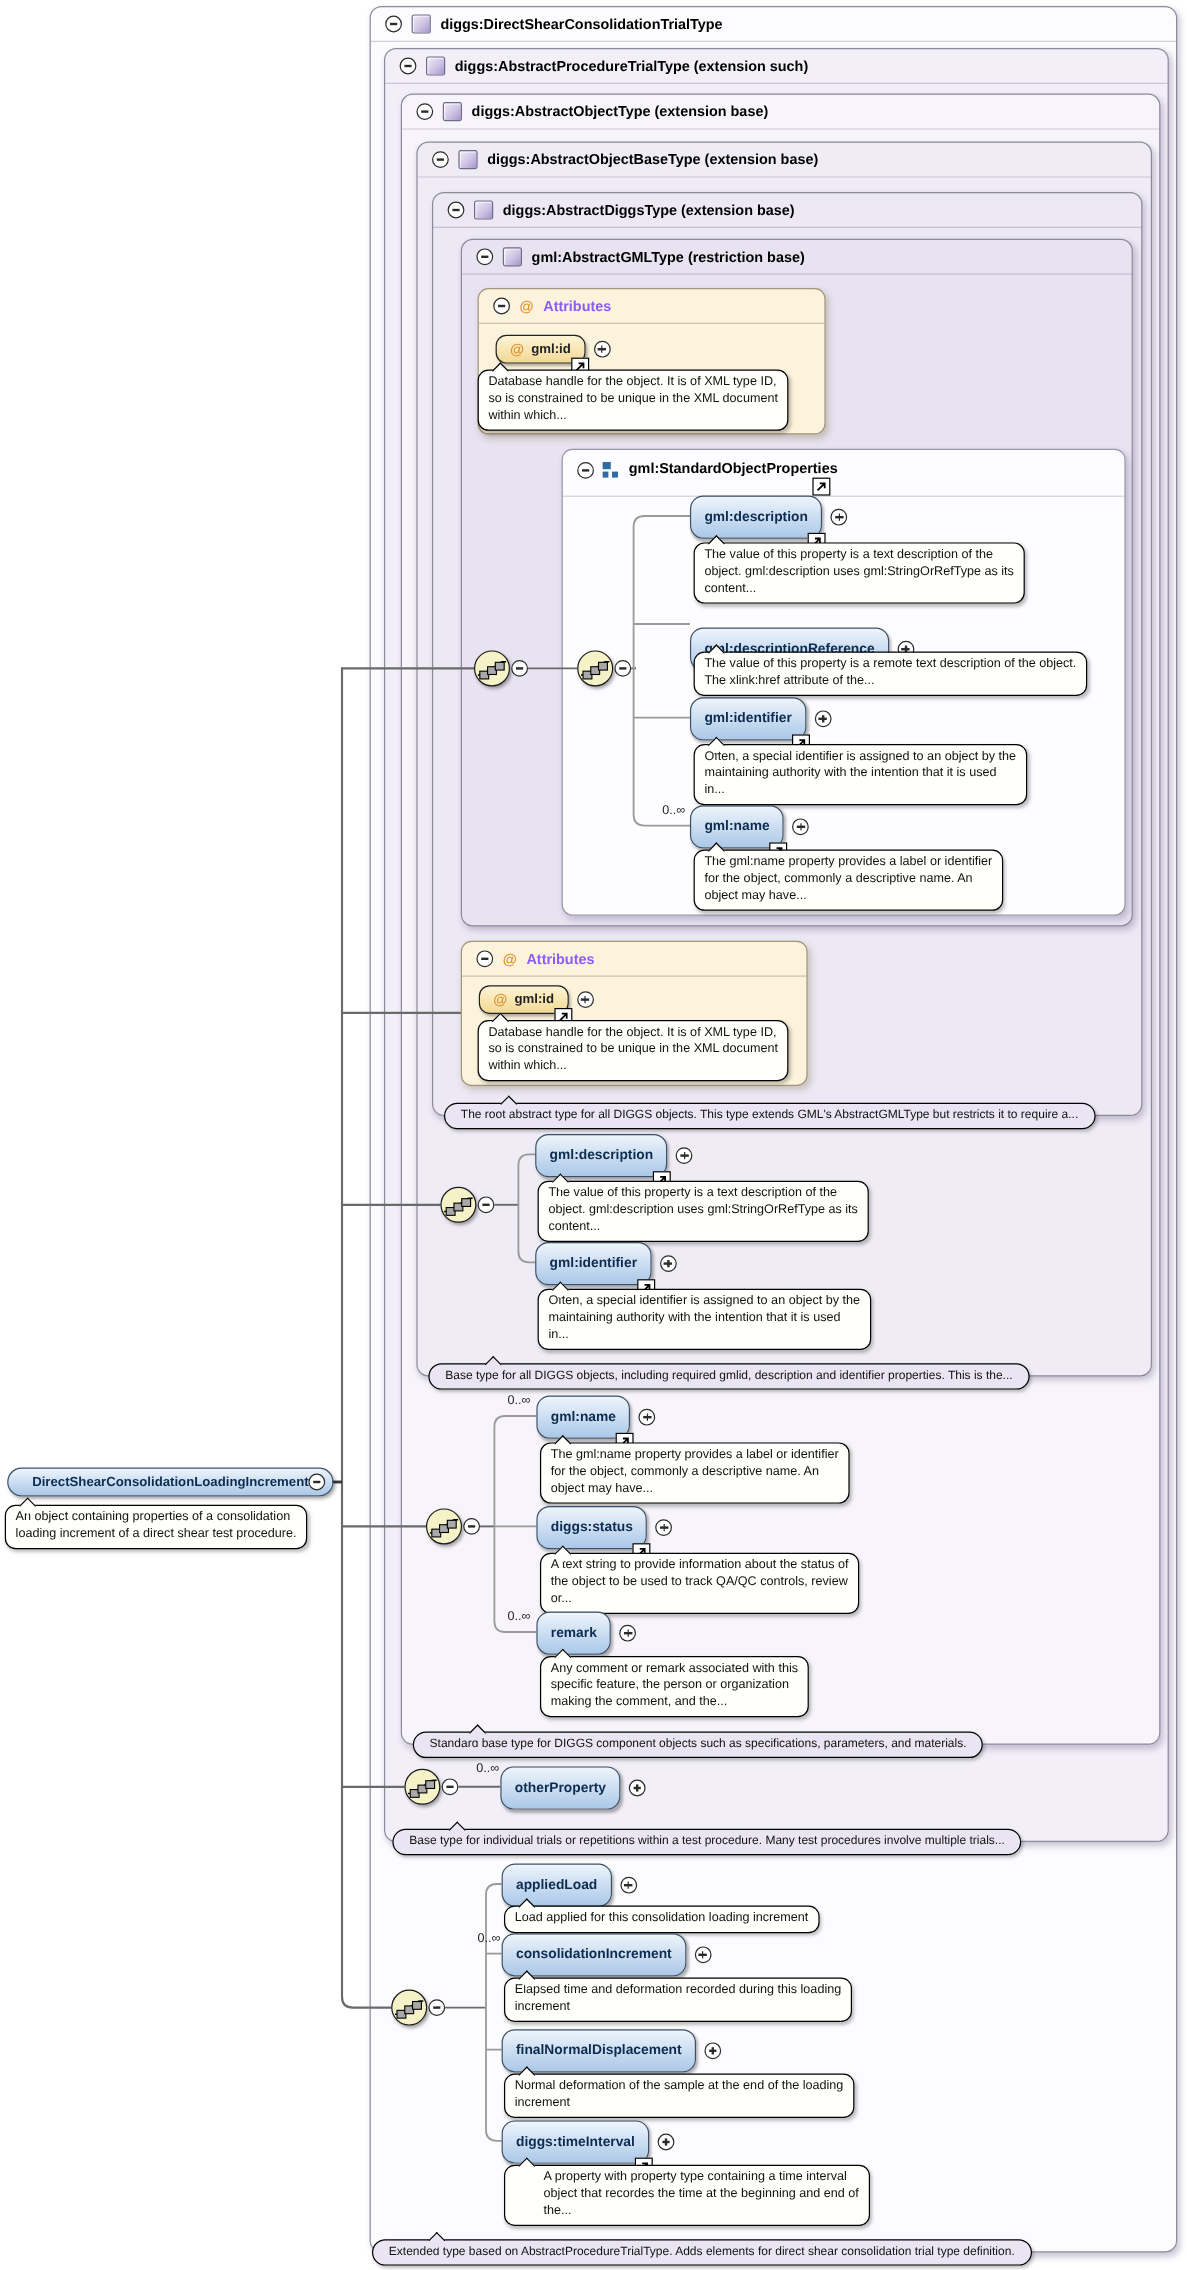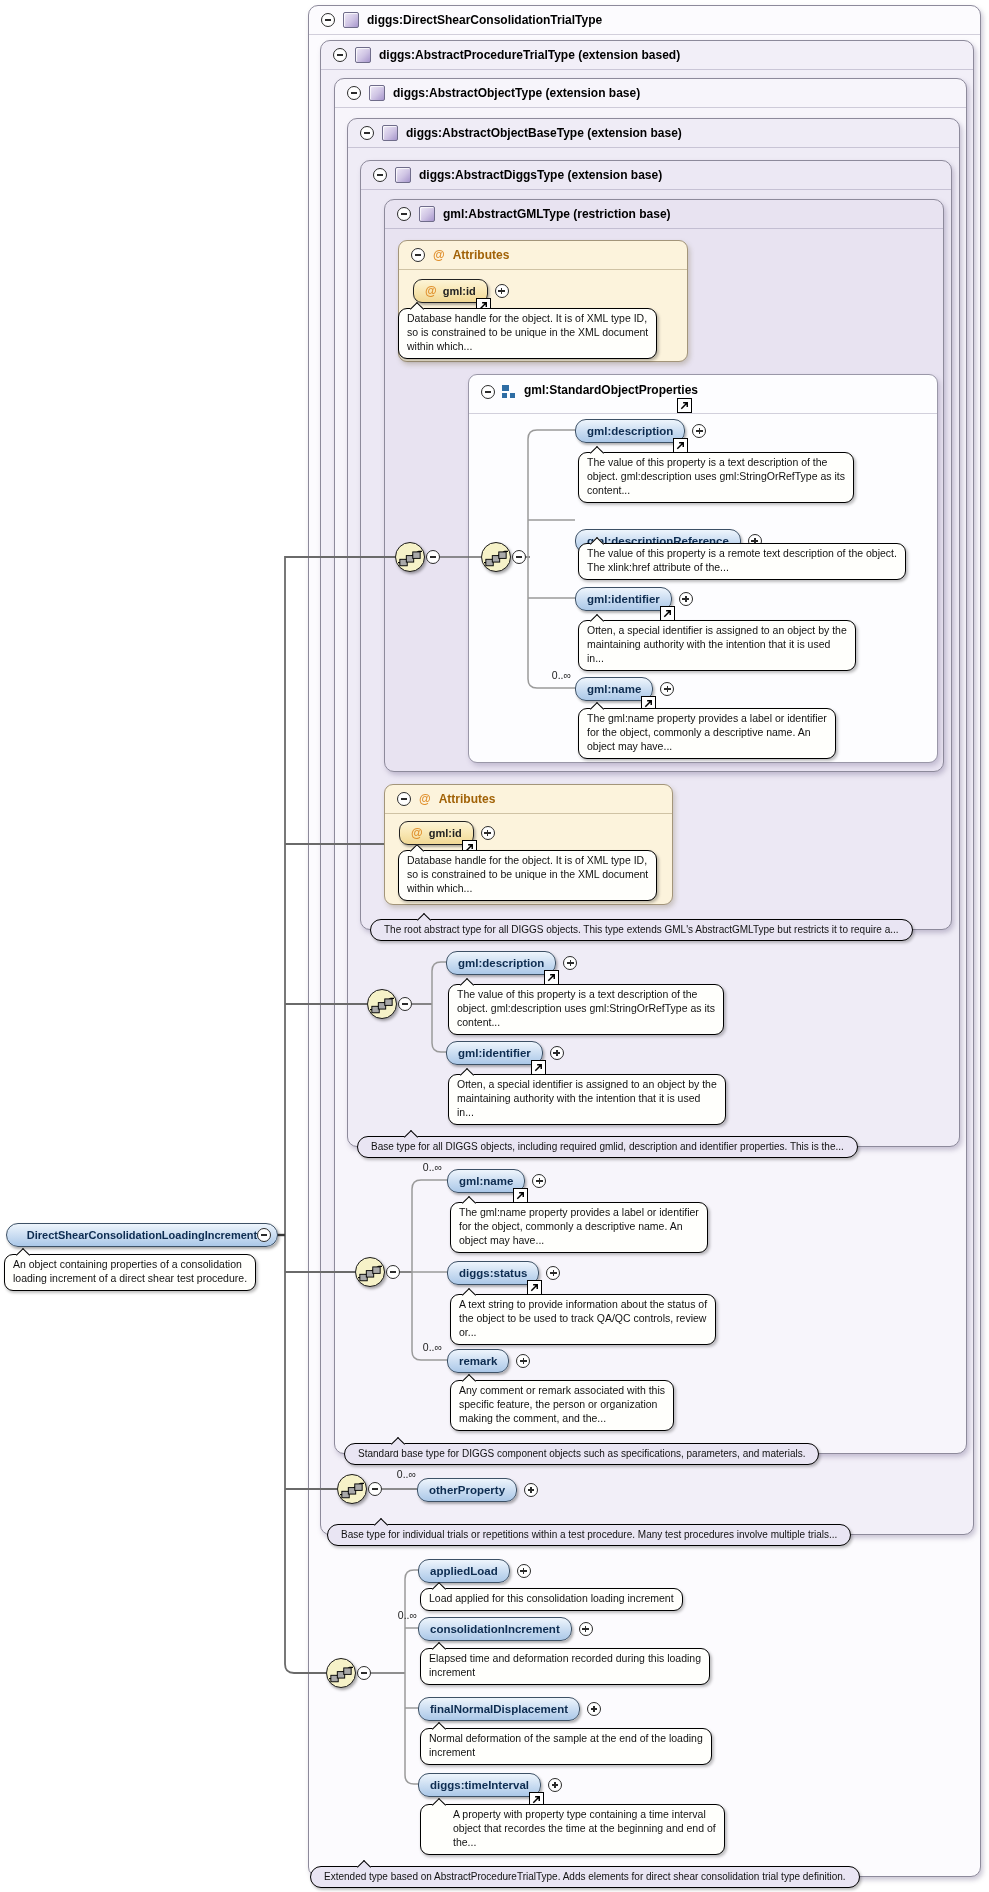--- a/index.html
+++ b/index.html
@@ -21,40 +21,40 @@
   .badge{position:relative;width:14px;height:14px;border:1.3px solid #2b2b2b;border-radius:50%;
          background:#fff;box-sizing:border-box;flex:0 0 auto;}
   .badge::before{content:"";position:absolute;left:2.6px;right:2.6px;top:50%;height:1.4px;
          margin-top:-0.7px;background:#2b2b2b;}
   .badge.plus::after{content:"";position:absolute;top:2.6px;bottom:2.6px;left:50%;width:1.4px;
          margin-left:-0.7px;background:#2b2b2b;}
   .abs{position:absolute;}
 
   
   .el-row{position:absolute;display:flex;align-items:center;height:26px;}
-  .el-pill{position:relative;display:flex;align-items:center;height:24px;padding:0 11px;
+  .el-pill{position:relative;display:flex;align-items:center;height:36px;padding:0 11px;
            border:1.4px solid #3d5166;border-radius:11px;
            background:linear-gradient(#eef5fc 0%,#cfe0f3 45%,#abc8e8 100%);
            box-shadow:1.5px 2px 2.5px rgba(0,0,0,.3);
            font-size:11.5px;font-weight:bold;color:#0d2c50;white-space:nowrap;box-sizing:border-box;}
   .el-pill .lbl{position:relative;top:-0.5px;}
   .plusgap{margin-left:7px;}
 
   
   .ref-arrow{position:absolute;right:-4px;bottom:-11px;width:15px;height:15px;background:#fff;
              border:1.5px solid #000;box-sizing:border-box;display:flex;align-items:center;
              justify-content:center;}
   .ref-arrow svg{display:block;}
 
   
   .attr-box{position:absolute;background:#fcf3dc;border:1px solid #a3957a;border-radius:9px;
             box-shadow:2px 3px 5px rgba(120,105,70,.3);box-sizing:border-box;}
   .attr-head{display:flex;align-items:center;gap:8px;height:28px;padding-left:12px;
              border-bottom:1px solid rgba(140,120,80,.4);}
-  .attr-title{font-size:12px;font-weight:bold;color:#a16207;}
+  .attr-title{font-size:12px;font-weight:bold;color:#8b5cf6;}
   .at{color:#e0912f;font-weight:bold;font-size:12px;}
   .attr-pill{position:relative;display:flex;align-items:center;gap:6px;height:24px;padding:0 11px;
              border:1.4px solid #222;border-radius:9px;
              background:linear-gradient(#fdf4d6 0%,#f8e7b4 50%,#f1d894 100%);
              box-shadow:1.5px 2px 2.5px rgba(0,0,0,.3);
              font-size:11px;font-weight:bold;color:#222;white-space:nowrap;box-sizing:border-box;}
 
   
   .bubble{position:absolute;background:#fffffc;border:1.3px solid #000;border-radius:9px;
           padding:3px 8px 4px;font-size:10.5px;line-height:1.32;color:#111;white-space:pre;
@@ -103,21 +103,21 @@
       <span class="badge"></span>
       <span class="type-sq"></span>
       <span class="tbox-label">diggs:DirectShearConsolidationTrialType</span>
     </div>
   </div>
 
   <div class="tbox" style="left:320px;top:40px;width:654px;height:1495px;background:#f2eff8;">
     <div class="tbox-head">
       <span class="badge"></span>
       <span class="type-sq"></span>
-      <span class="tbox-label">diggs:AbstractProcedureTrialType (extension based)</span>
+      <span class="tbox-label">diggs:AbstractProcedureTrialType (extension such)</span>
     </div>
   </div>
 
   <div class="tbox" style="left:334px;top:78px;width:633px;height:1376px;background:#f7f5fb;">
     <div class="tbox-head">
       <span class="badge"></span>
       <span class="type-sq"></span>
       <span class="tbox-label">diggs:AbstractObjectType (extension base)</span>
     </div>
   </div>

